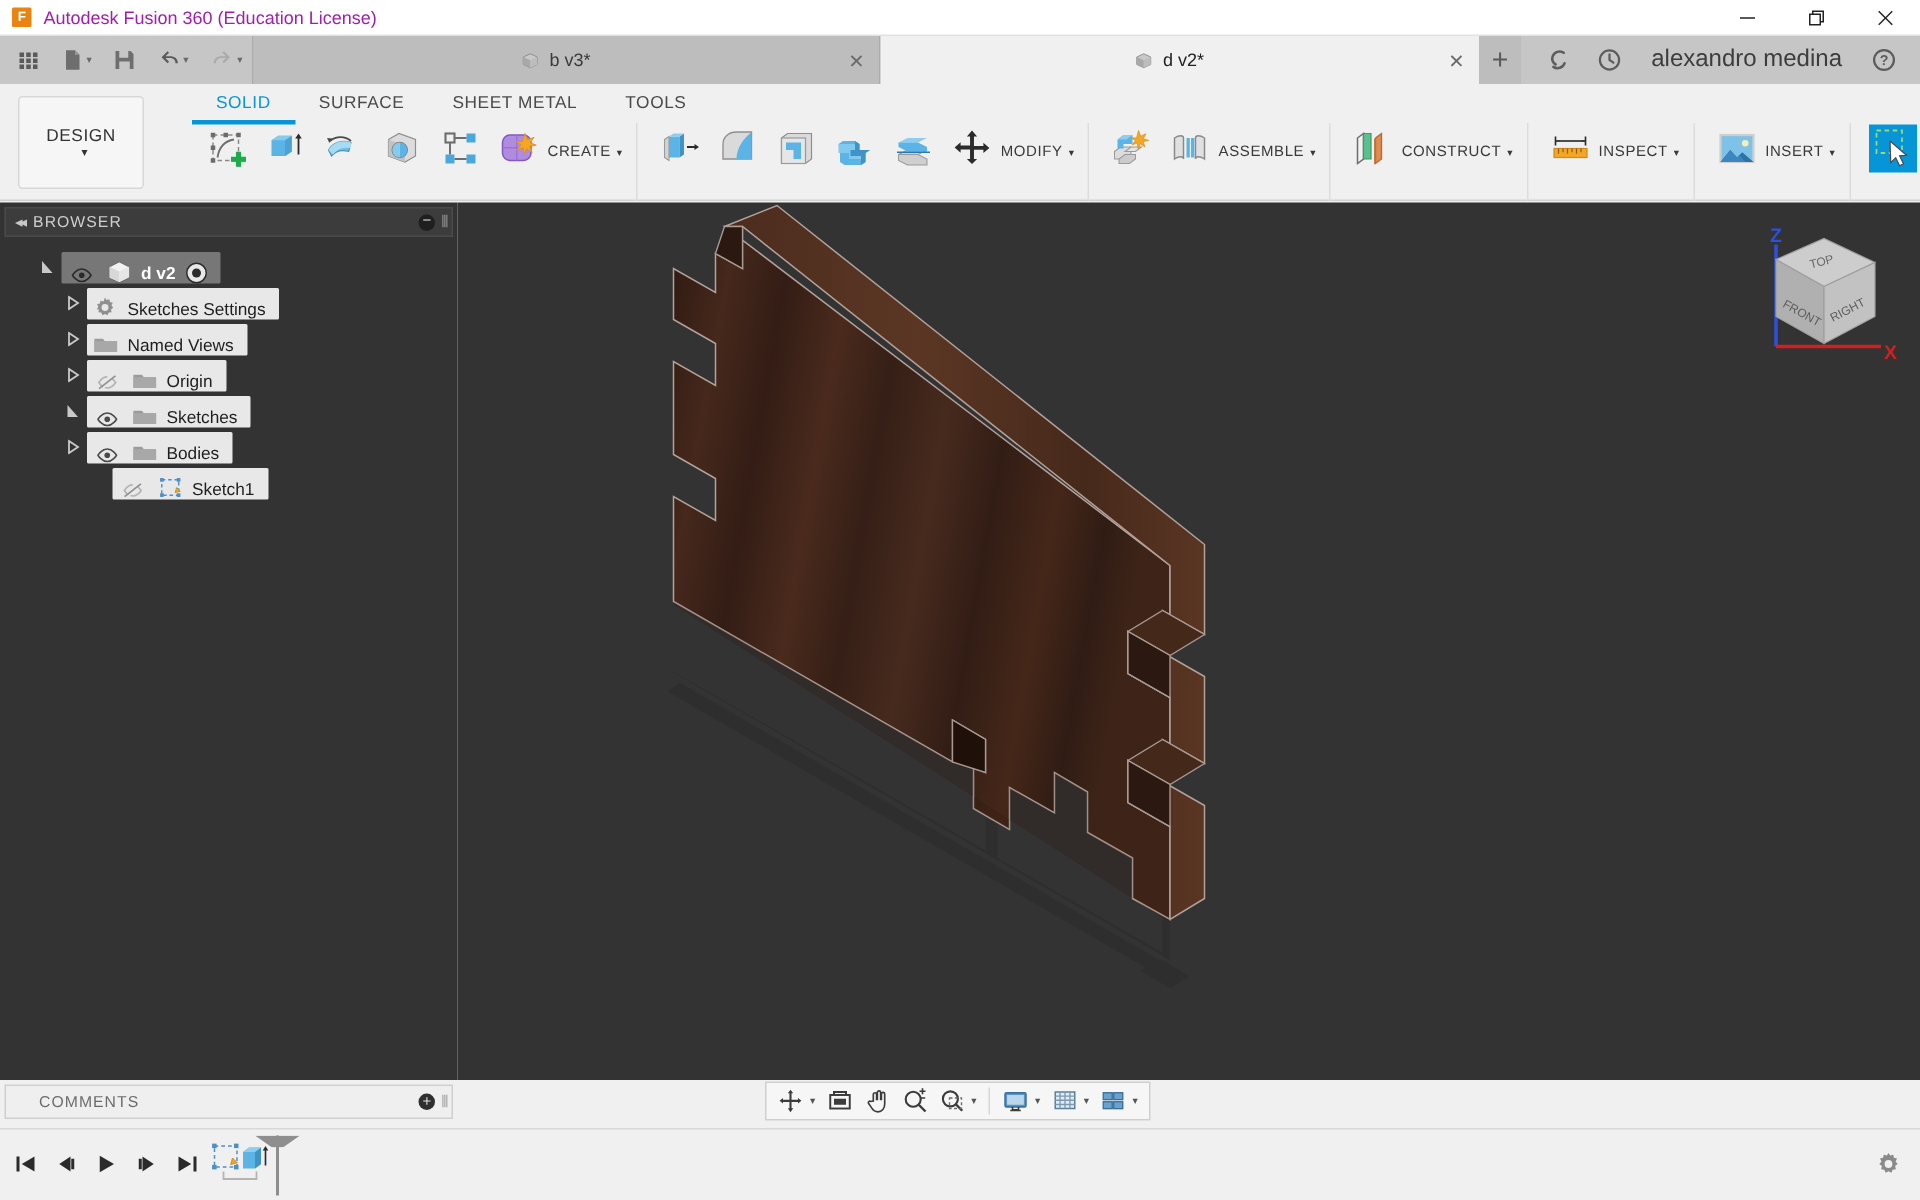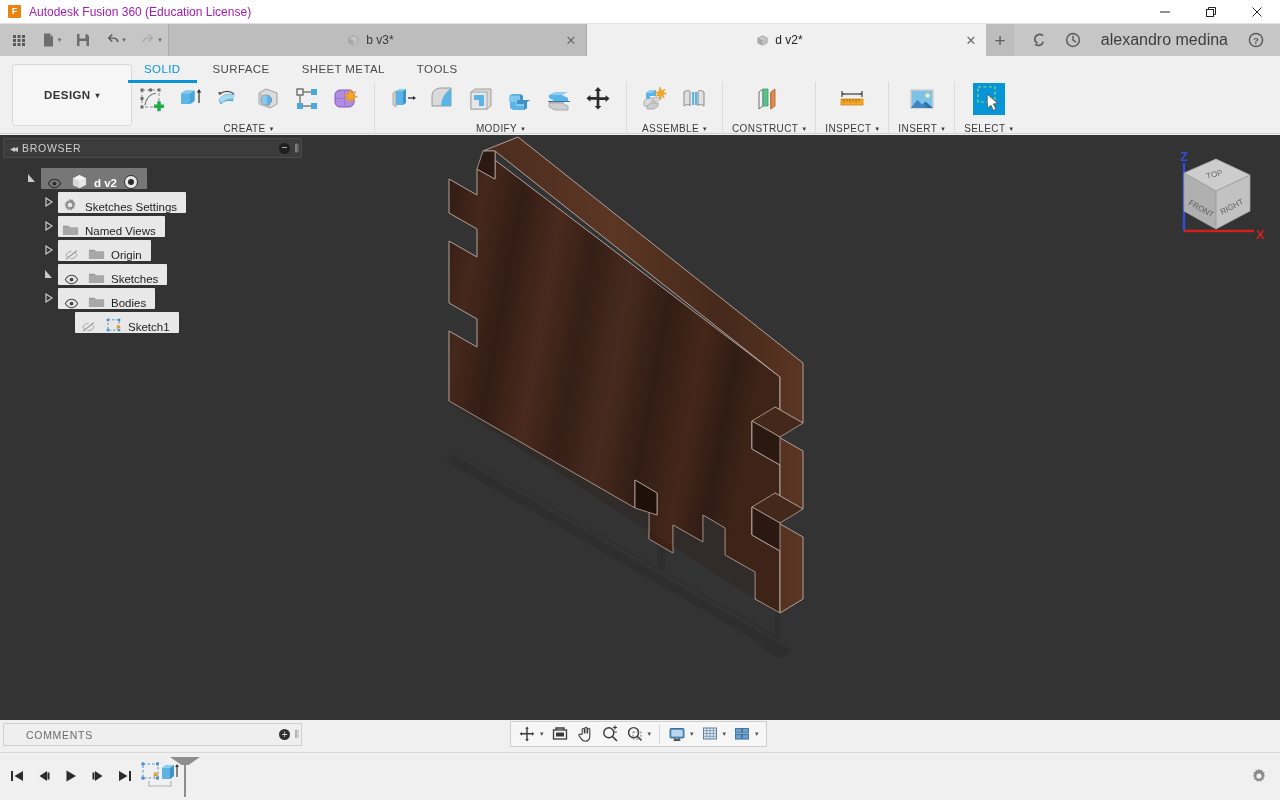--- a/index.html
+++ b/index.html
@@ -66,36 +66,36 @@
   .tb-right { margin-left: auto; display: flex; align-items: center; padding-right: 8px; gap: 2px; }
   .tb-icobtn { width: 32px; height: 32px; display: flex; align-items: center; justify-content: center; color: #5d5d5d; }
   .username { font-size: 16px; color: #3d3d3d; padding: 0 10px; }
 
   
   .ribbon {
     position: absolute; top: 56px; left: 0; width: 1280px; height: 78px;
     background: #f0f0f0; border-bottom: 1px solid #d2d2d2;
   }
   .design-box {
-    position: absolute; left: 12px; top: 8px; width: 120px; height: 62px;
+    position: absolute; left: 12px; top: 8px; width: 84px; height: 62px;
     border: 1px solid #d8d8d8; border-radius: 3px; background: #f6f6f6;
     display: flex; align-items: center; justify-content: center;
-    font-size: 11.5px; color: #333; letter-spacing: .4px; font-weight: bold;
+    font-size: 11.5px; color: #333; letter-spacing: .4px; font-weight: normal; flex-direction: column;
   }
   .design-box .caret { margin-left: 5px; font-size: 8px; }
 
   .rtabs { position: absolute; left: 128px; top: 3px; display: flex; }
   .rtab {
     font-size: 11.5px; color: #4a4a4a; padding: 4px 16px 5px; letter-spacing: .4px;
     border-bottom: 3px solid transparent; white-space: nowrap;
   }
   .rtab.active { color: #0696d7; border-bottom-color: #0696d7; }
 
   .panels { position: absolute; left: 128px; top: 24px; display: flex; align-items: flex-start; }
-  .panel { display: flex; flex-direction: column; align-items: center; padding: 0 4px; }
+  .panel { display: flex; align-items: center; padding: 0 4px; }
   .panel-row { display: flex; align-items: center; gap: 1px; height: 38px; }
   .cmd {
     width: 38px; height: 38px; display: flex; align-items: center; justify-content: center;
     border-radius: 2px;
   }
   .panel-label {
     font-size: 10px; color: #3a3a3a; letter-spacing: .4px; margin-top: 5px;
     display: flex; align-items: center; white-space: nowrap;
   }
   .panel-label .caret { font-size: 7px; margin-left: 4px; }

